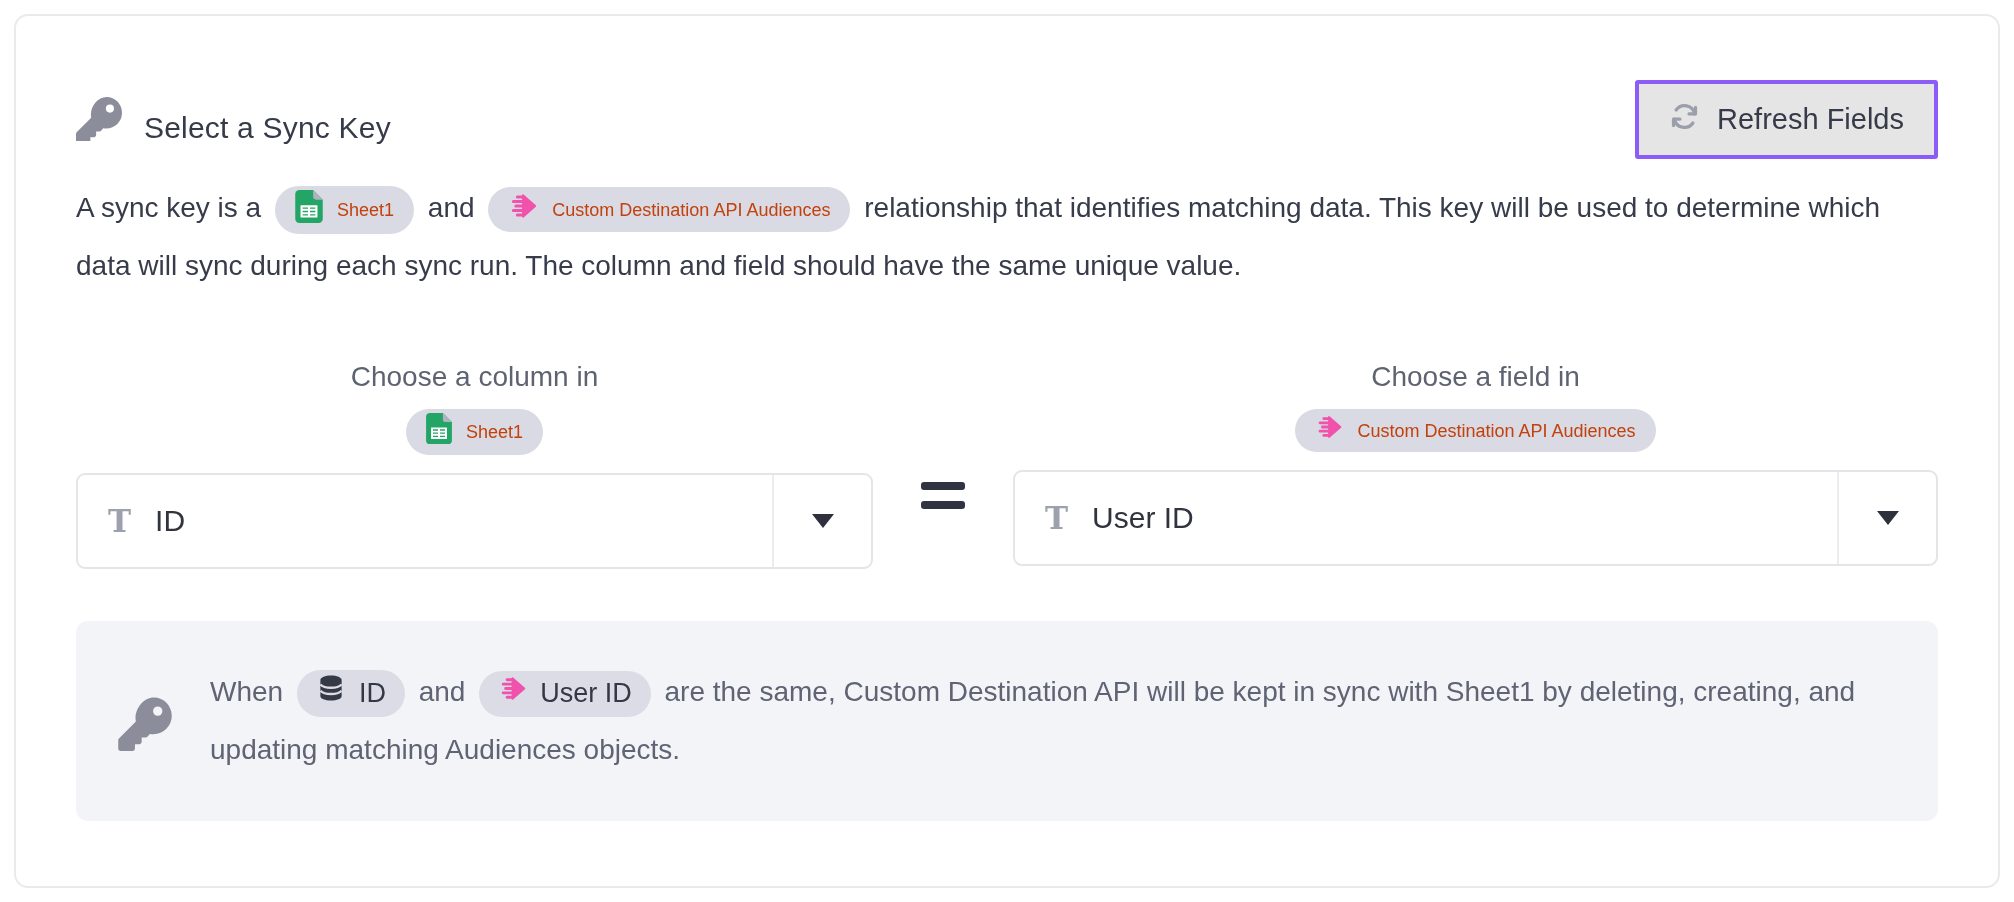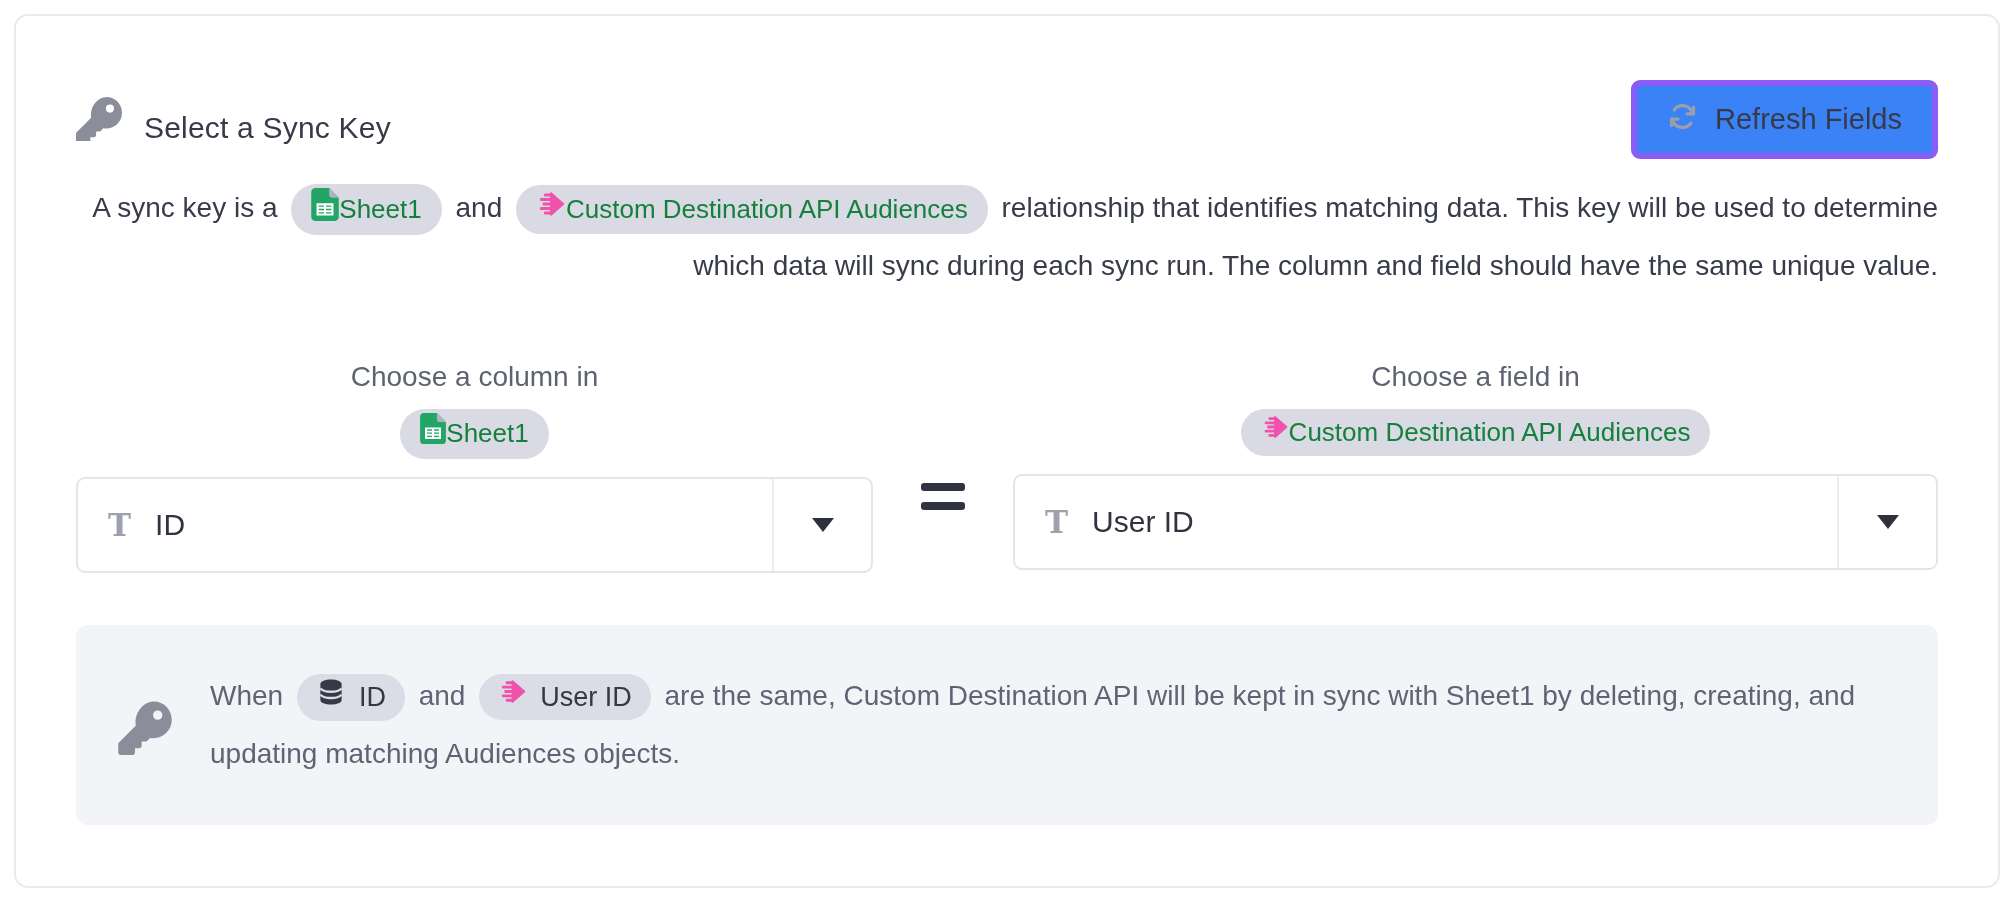--- a/index.html
+++ b/index.html
@@ -11,31 +11,31 @@
     background: #ffffff; border: 2px solid #E9EAED; border-radius: 14px;
     padding: 64px 60px;
   }
 
   
   .header-row { display: flex; justify-content: space-between; align-items: center; }
   .title-wrap { display: flex; align-items: flex-end; gap: 22px; }
   .title { font-size: 30px; color: #363A49; font-weight: 500; letter-spacing: .2px; }
   .refresh-btn {
     display: flex; align-items: center; gap: 17px;
-    border: 6px solid #8b5cf6; border-radius: 9px; background: #3b82f6;
+    border: 4px solid #8b5cf6; border-radius: 3px; background: #e5e5e5;
     padding: 0 30px; height: 79px; font-size: 29px; color: #363A49;
     font-weight: 500; cursor: pointer; font-family: inherit;
   }
 
   
-  .desc { margin-top: 20px; font-size: 28px; line-height: 58px; color: #373B4A; text-align: right; }
+  .desc { margin-top: 20px; font-size: 28px; line-height: 58px; color: #373B4A; }
   .badge {
-    display: inline-flex; align-items: center; gap: 0;
+    display: inline-flex; align-items: center; gap: 14px;
     background: #D9DAE3; border-radius: 999px; padding: 4px 20px;
-    font-size: 26px; color: #15803d; vertical-align: middle;
+    font-size: 18px; color: #c2410c; vertical-align: middle;
     line-height: 1.45; margin: 0 6px; white-space: nowrap;
   }
   .badge svg { flex: none; }
 
   
   .selects-row { display: flex; margin-top: 66px; }
   .col-left  { width: 797px; flex: none; }
   .col-mid   { width: 140px; flex: none; display: flex; align-items: center; justify-content: center; padding-top: 60px; }
   .col-right { flex: 1; }
 

